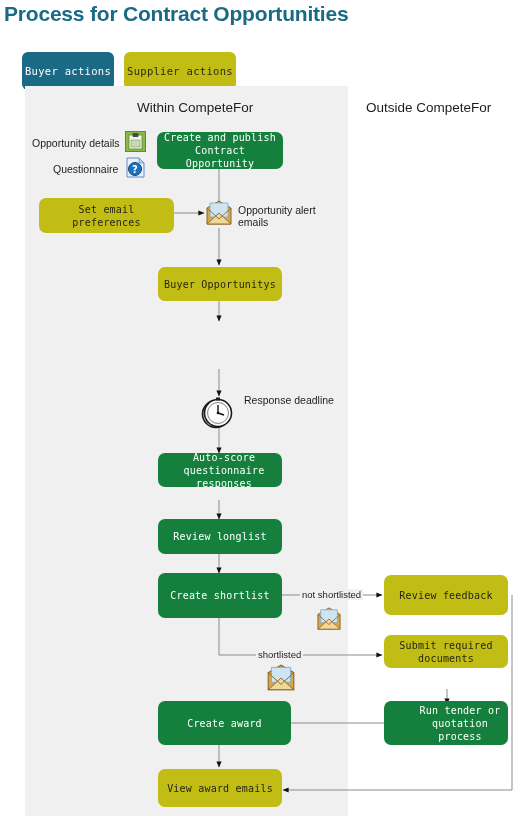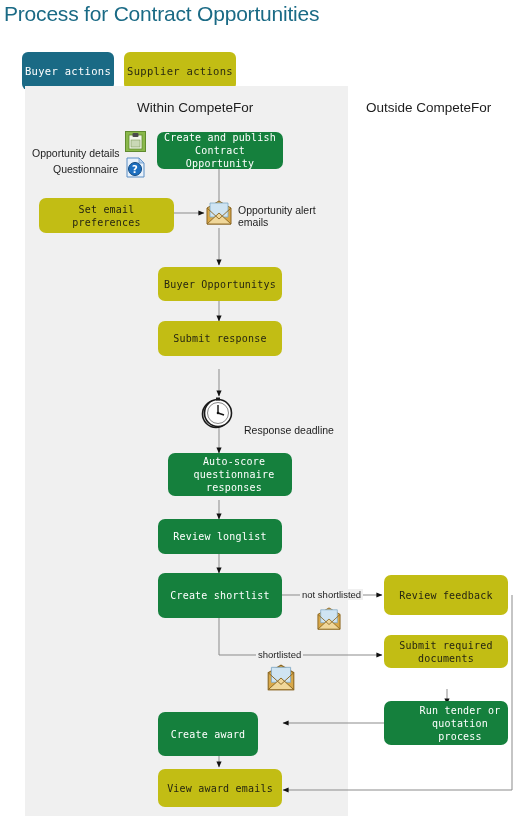--- a/index.html
+++ b/index.html
@@ -13,21 +13,21 @@
     height: 816px;
     position: relative;
     font-family: "Liberation Sans", sans-serif;
     overflow: hidden;
   }
   #page-title {
     position: absolute;
     left: 4px;
     top: 2px;
     font-size: 21px;
-    font-weight: normal;
+    font-weight: bold;
     color: #1a6a85;
     letter-spacing: -0.2px;
     white-space: nowrap;
   }
   
   .legend-chip {
     position: absolute;
     height: 38px;
     border-radius: 6px;
     color: #ffffff;
@@ -163,31 +163,30 @@
 
       <path d="M219,659 L219,681" marker-end="url(#ah)"></path>
 
       <path d="M512,509 L512,704 L283,704" marker-end="url(#ah)"></path>
     </g>
   </svg>
 
   <div class="node buyer" style="left:157px; top:46px;  width:126px; height:37px;">Create and publish<br>Contract  Opportunity</div>
   <div class="node supplier" style="left:39px;  top:112px; width:135px; height:35px;">Set email preferences</div>
   <div class="node supplier" style="left:158px; top:181px; width:124px; height:34px;">Buyer Opportunitys</div>
-  <div class="node supplier" style="left:158px; top:235px; width:124px; height:35px;">Submit response</div>
-  <div class="node buyer" style="left:168px; top:367px; width:124px; height:43px;padding-left:12px;">Auto-score<br>questionnaire<br>responses</div>
+  <div class="node buyer" style="left:158px; top:367px; width:124px; height:34px;padding-left:12px;">Auto-score<br>questionnaire<br>responses</div>
   <div class="node buyer" style="left:158px; top:487px; width:124px; height:45px;">Create shortlist</div>
   <div class="node buyer" style="left:158px; top:433px; width:124px; height:35px;">Review longlist</div>
   <div class="node supplier" style="left:384px; top:489px; width:124px; height:40px;">Review feedback</div>
   <div class="node supplier" style="left:384px; top:549px; width:124px; height:33px;">Submit required<br>documents</div>
   <div class="node buyer" style="left:384px; top:615px; width:124px; height:44px;padding-left:32px;">Run tender or<br>quotation process</div>
-  <div class="node buyer" style="left:158px; top:615px; width:100px; height:44px;margin-top:11px;">Create award</div>
+  <div class="node buyer" style="left:158px; top:615px; width:133px; height:44px;">Create award</div>
   <div class="node supplier" style="left:158px; top:683px; width:124px; height:38px;">View award emails</div>
 
-  <div class="side-label" style="left:32px; top:61px;text-align:right;">Opportunity details</div>
+  <div class="side-label" style="left:32px; top:51px;text-align:right;">Opportunity details</div>
   <div class="side-label" style="left:53px; top:77px;">Questionnaire</div>
 
   <div class="icon-box" style="left:125px; top:45px; width:21px; height:21px;">
     <svg viewBox="0 0 21 21" width="21" height="21">
       <rect x="0.5" y="0.5" width="20" height="20" fill="#8ab84b" stroke="#5f8a2e"></rect>
       <rect x="4" y="4" width="13" height="14" fill="#f2f7ea" stroke="#5f8a2e" stroke-width="0.8"></rect>
       <rect x="7.5" y="2" width="6" height="4" rx="1" fill="#4a4a4a"></rect>
       <rect x="6" y="9" width="9" height="7" fill="#c9d8b6" stroke="#7d9b5a" stroke-width="0.6"></rect>
     </svg>
   </div>
@@ -218,21 +217,21 @@
     <svg viewBox="0 0 36 34" width="36" height="34">
       <circle cx="16" cy="18" r="13.5" fill="#dcdcdc" stroke="#1a1a1a" stroke-width="1.6"></circle>
       <circle cx="18" cy="17" r="13.5" fill="#fdfdfd" stroke="#1a1a1a" stroke-width="1.6"></circle>
       <circle cx="18" cy="17" r="10.5" fill="none" stroke="#6a6a6a" stroke-width="0.8"></circle>
       <line x1="18" y1="17" x2="18" y2="9" stroke="#111" stroke-width="1.4"></line>
       <line x1="18" y1="17" x2="24" y2="19" stroke="#111" stroke-width="1.4"></line>
       <circle cx="18" cy="17" r="1.3" fill="#111"></circle>
       <rect x="16" y="1.5" width="4" height="3" fill="#1a1a1a"></rect>
     </svg>
   </div>
-  <div class="side-label" style="left:244px; top:338px;">Response deadline</div>
+  <div class="side-label" style="left:244px; top:308px;">Response deadline</div>
 
   <div class="edge-label" style="left:300px; top:503px;">not shortlisted</div>
   <div class="edge-label" style="left:256px; top:563px;">shortlisted</div>
 
   <div class="icon-box" style="left:315px; top:521px; width:28px; height:24px;">
     <svg viewBox="0 0 30 26" width="28" height="24">
       <path d="M3,8 L15,1 L27,8 L27,24 L3,24 z" fill="#d8a84a" stroke="#8a6520" stroke-width="1"></path>
       <path d="M6,3 L24,3 L24,17 L6,17 z" fill="#cfe4f2" stroke="#7fa8c4" stroke-width="0.8"></path>
       <path d="M3,24 L15,13 L27,24 z" fill="#f0d79a" stroke="#8a6520" stroke-width="0.9"></path>
       <path d="M3,8 L15,19 L27,8" fill="none" stroke="#8a6520" stroke-width="0.9"></path>

